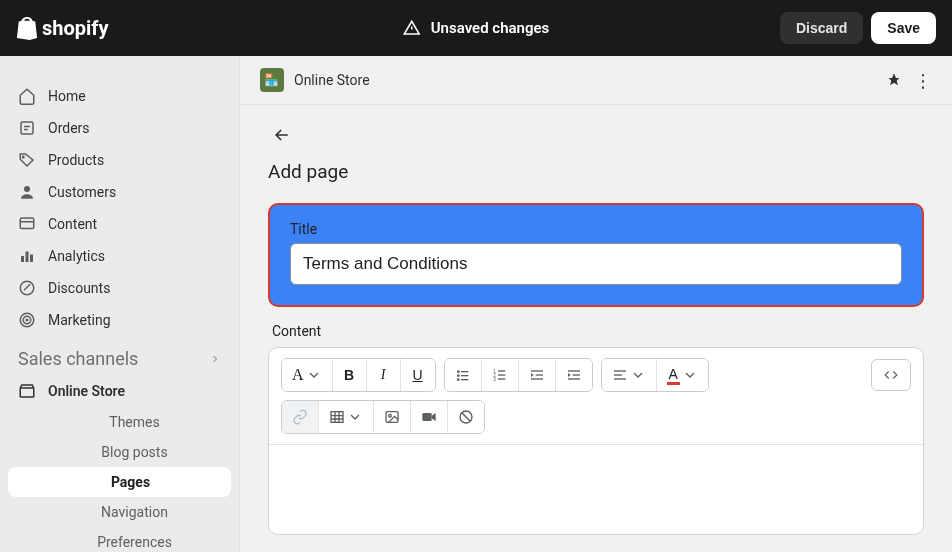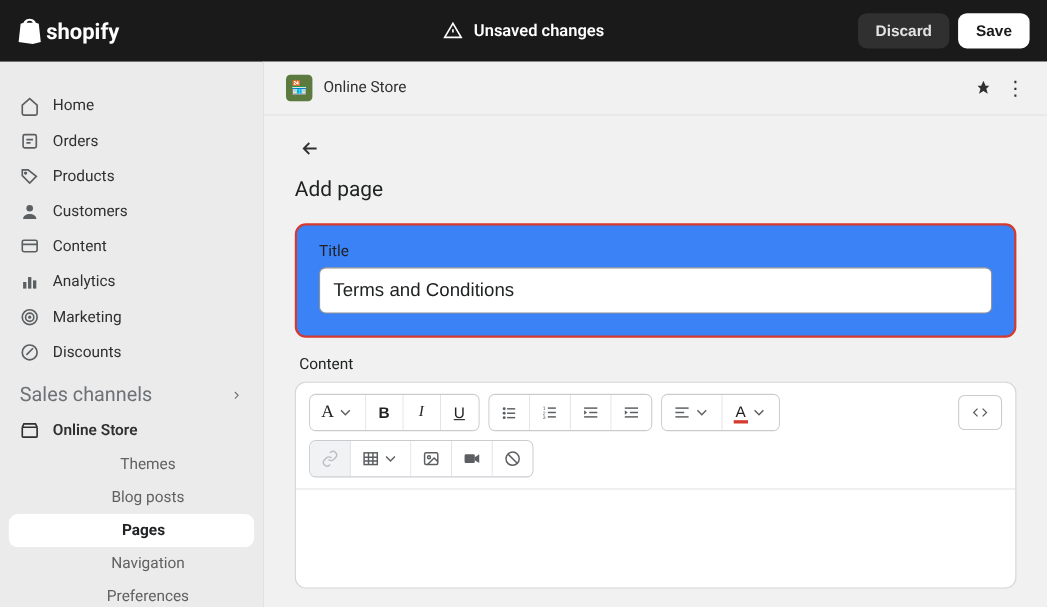--- a/index.html
+++ b/index.html
@@ -134,34 +134,34 @@
             <rect x="10" y="6" width="4" height="14"></rect>
             <rect x="16" y="10" width="4" height="10"></rect>
           </svg>
         </span>
       <span>Analytics</span>
     </div>
     <div class="nav-item">
       <span class="ico">
           <svg viewBox="0 0 24 24" fill="none" stroke="#5c5f62" stroke-width="2">
             <circle cx="12" cy="12" r="9"></circle>
+            <path d="M8 15l8-8M9 9h.01M15 15h.01"></path>
+          </svg>
+        </span>
+      <span>Discounts</span>
+    </div>
+    <div class="nav-item">
+      <span class="ico">
+          <svg viewBox="0 0 24 24" fill="none" stroke="#5c5f62" stroke-width="2">
+            <circle cx="12" cy="12" r="9"></circle>
             <circle cx="12" cy="12" r="5"></circle>
             <circle cx="12" cy="12" r="1"></circle>
           </svg>
         </span>
       <span>Marketing</span>
-    </div>
-    <div class="nav-item">
-      <span class="ico">
-          <svg viewBox="0 0 24 24" fill="none" stroke="#5c5f62" stroke-width="2">
-            <circle cx="12" cy="12" r="9"></circle>
-            <path d="M8 15l8-8M9 9h.01M15 15h.01"></path>
-          </svg>
-        </span>
-      <span>Discounts</span>
     </div>
 
     <div class="section-header">
       <span>Sales channels</span>
       <svg width="12" height="12" viewBox="0 0 24 24" fill="none" stroke="#6d7175" stroke-width="2">
           <path d="M9 6l6 6-6 6"></path>
         </svg>
     </div>
 
     <div class="nav-item channel">

